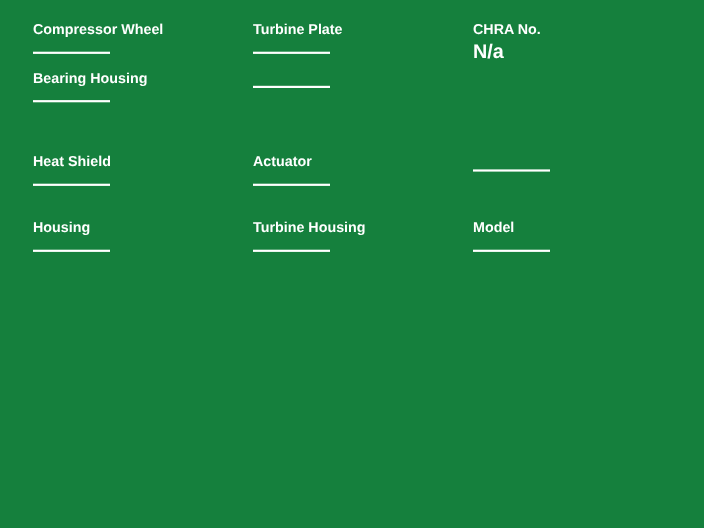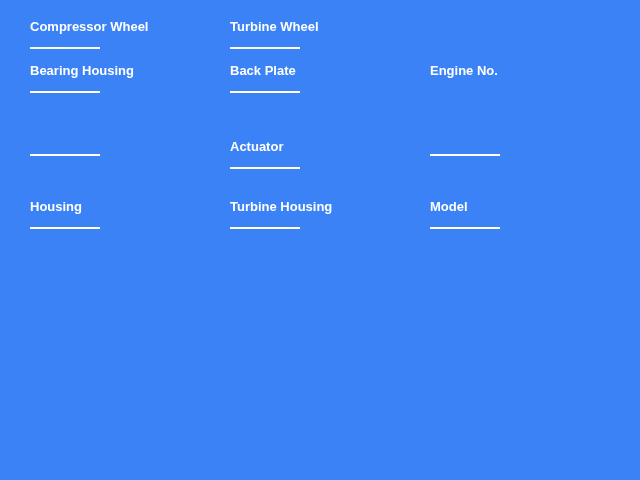--- a/index.html
+++ b/index.html
@@ -10,21 +10,21 @@
     width: 640px;
     height: 480px;
     background: #000000;
     overflow: hidden;
     position: relative;
     font-family: "Liberation Sans", sans-serif;
   }
   .screen {
     position: absolute;
     inset: 0;
-    background: #3b82f6;
+    background: #15803d;
   }
   .field {
     position: absolute;
     width: 180px;
   }
   .field-label {
     color: #ffffff;
     font-size: 13px;
     font-weight: bold;
     line-height: 13px;
@@ -61,48 +61,49 @@
 
   <div class="field col-0 row-0">
     <div class="field-label">Compressor Wheel</div>
     <div class="field-underline"></div>
   </div>
   <div class="field col-0 row-1">
     <div class="field-label">Bearing Housing</div>
     <div class="field-underline"></div>
   </div>
   <div class="field col-0 row-2">
+    <div class="field-label">Heat Shield</div>
     <div class="field-underline"></div>
   </div>
   <div class="field col-0 row-3">
     <div class="field-label">Housing</div>
     <div class="field-underline"></div>
   </div>
 
   <div class="field col-1 row-0">
-    <div class="field-label">Turbine Wheel</div>
+    <div class="field-label">Turbine Plate</div>
     <div class="field-underline"></div>
   </div>
   <div class="field col-1 row-1">
-    <div class="field-label">Back Plate</div>
     <div class="field-underline"></div>
   </div>
   <div class="field col-1 row-3">
     <div class="field-label">Turbine Housing</div>
     <div class="field-underline"></div>
   </div>
   <div class="field col-1 row-2">
     <div class="field-label">Actuator</div>
     <div class="field-underline"></div>
   </div>
 
   <div class="field col-2 row-0">
+    <div class="field-label">CHRA No.</div>
+    <div class="field-value">N/a</div>
   </div>
   <div class="field col-2 row-1">
-    <div class="field-label">Engine No.</div>
   </div>
   <div class="field col-2 row-2">
     <div class="field-underline"></div>
   </div>
   <div class="field col-2 row-3">
     <div class="field-label">Model</div>
     <div class="field-underline"></div>
   </div>
 
 </div>

